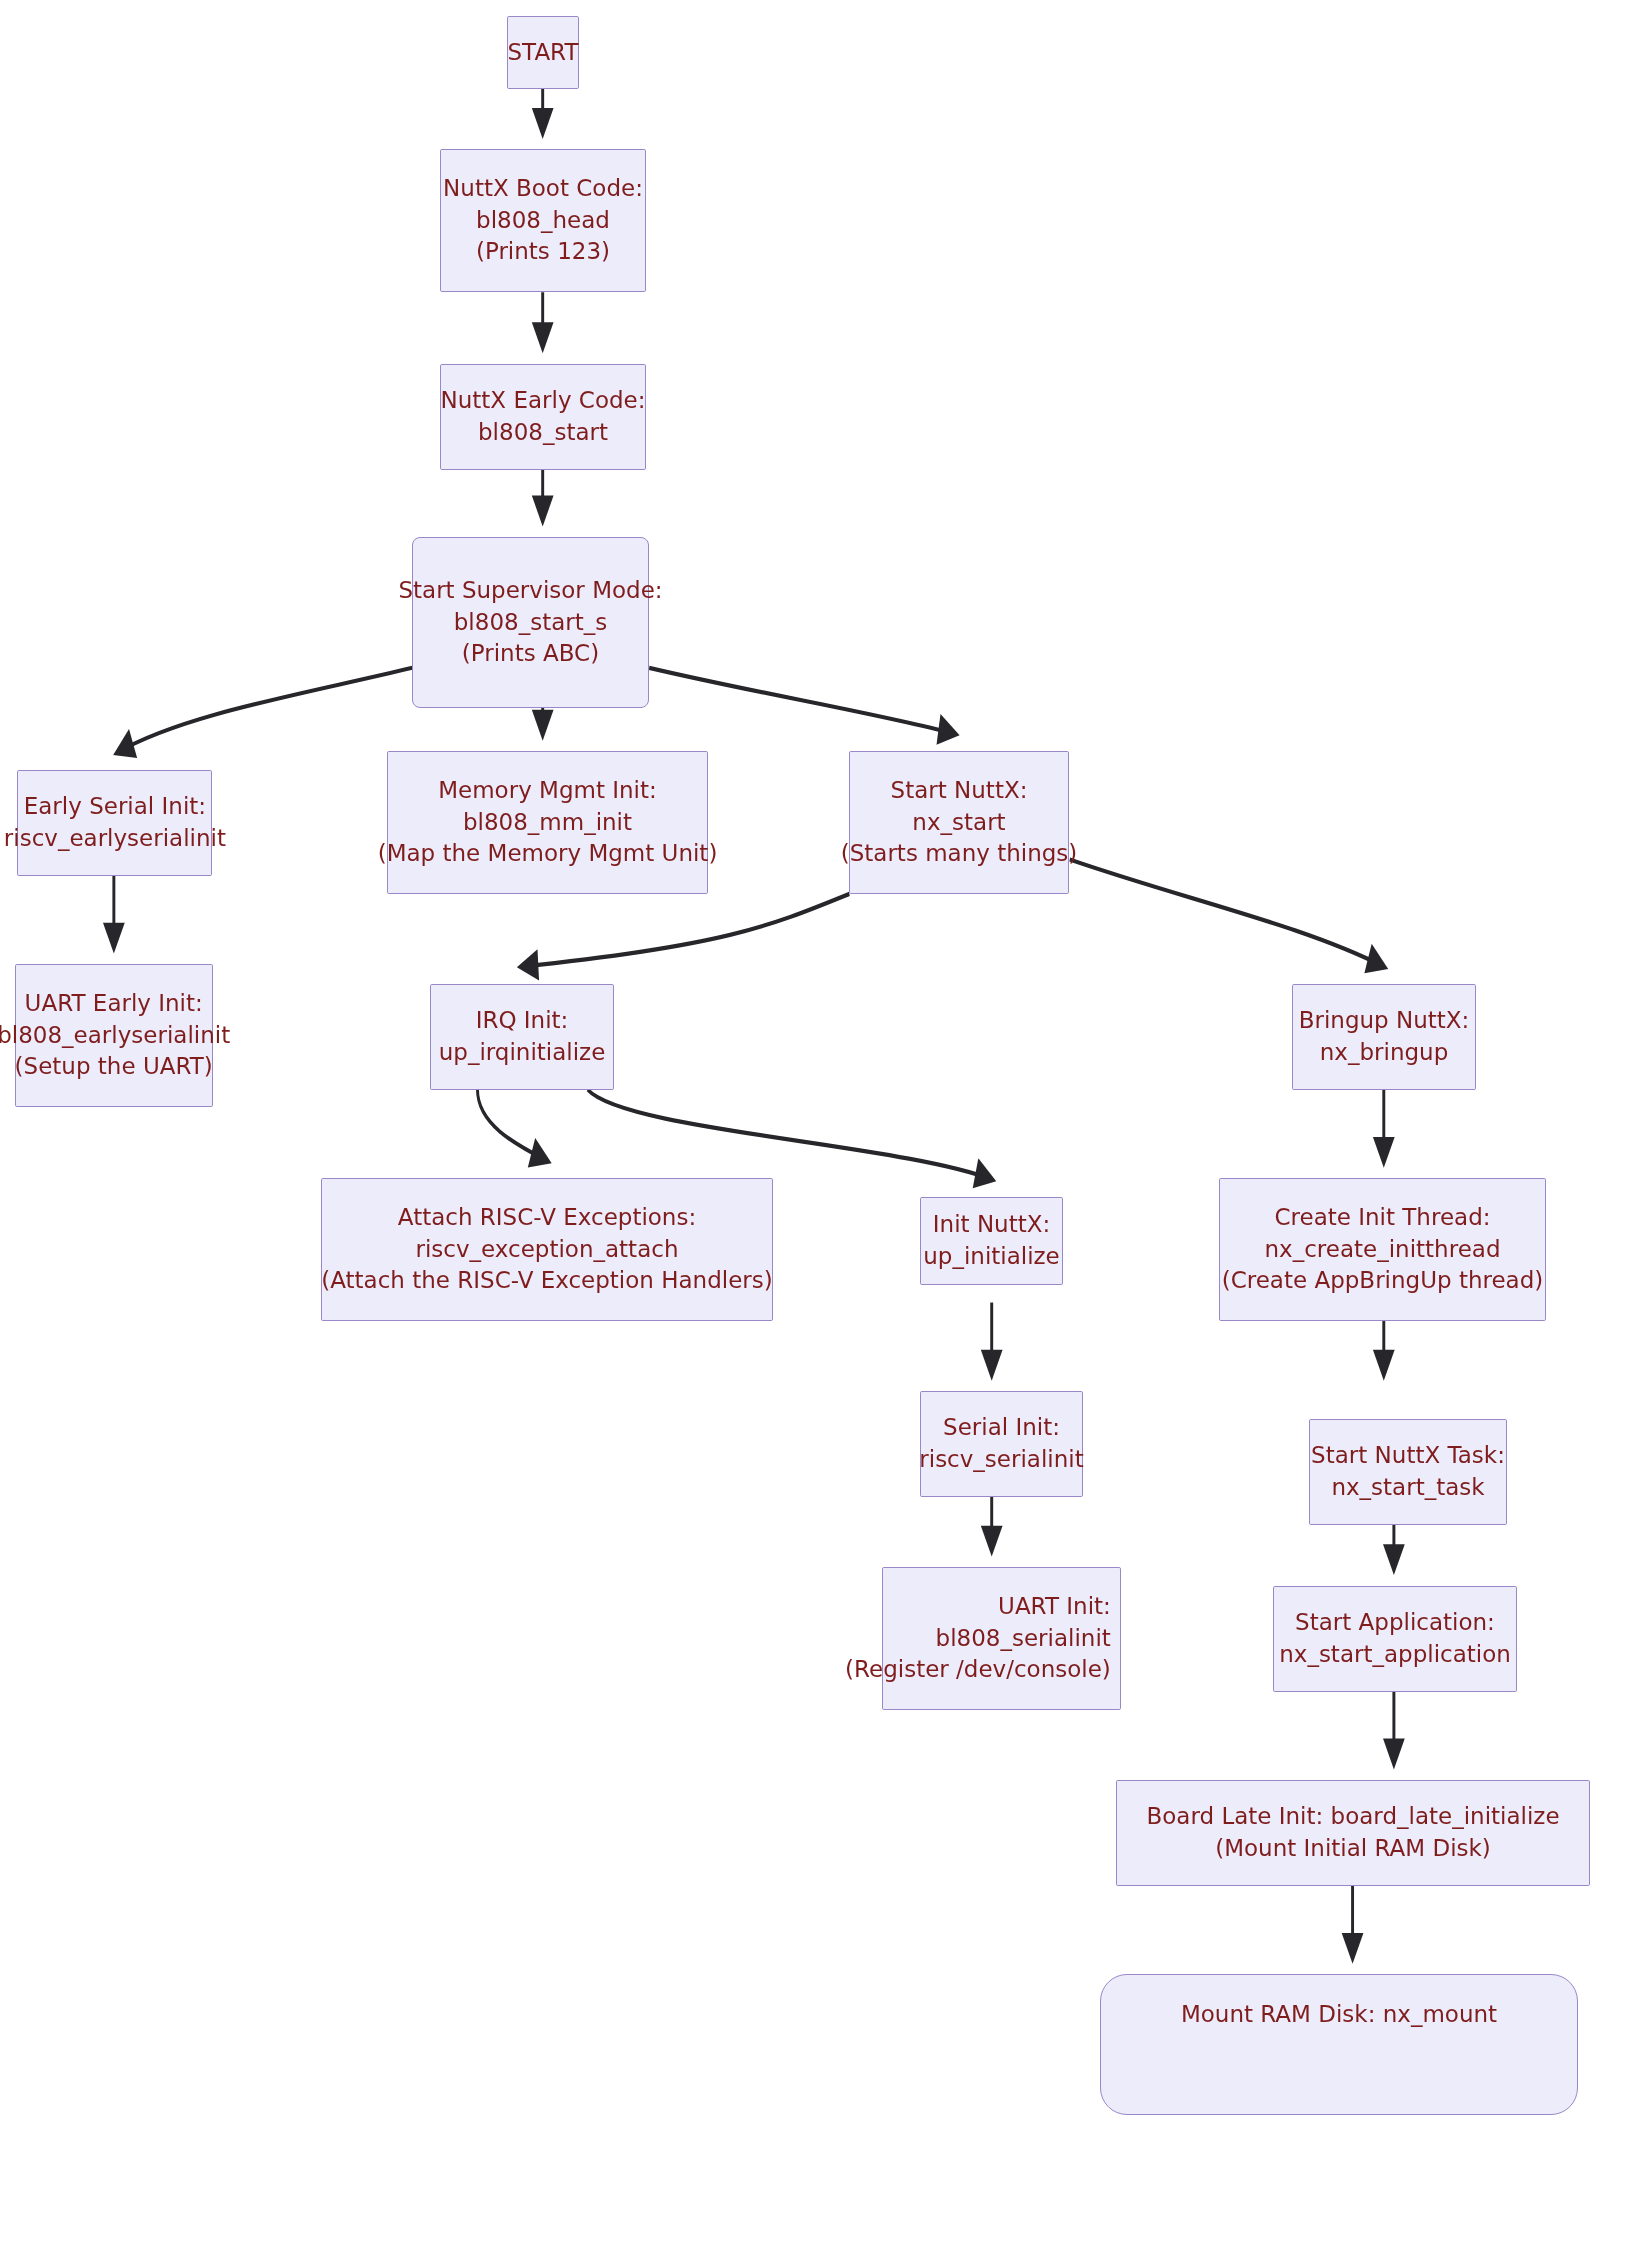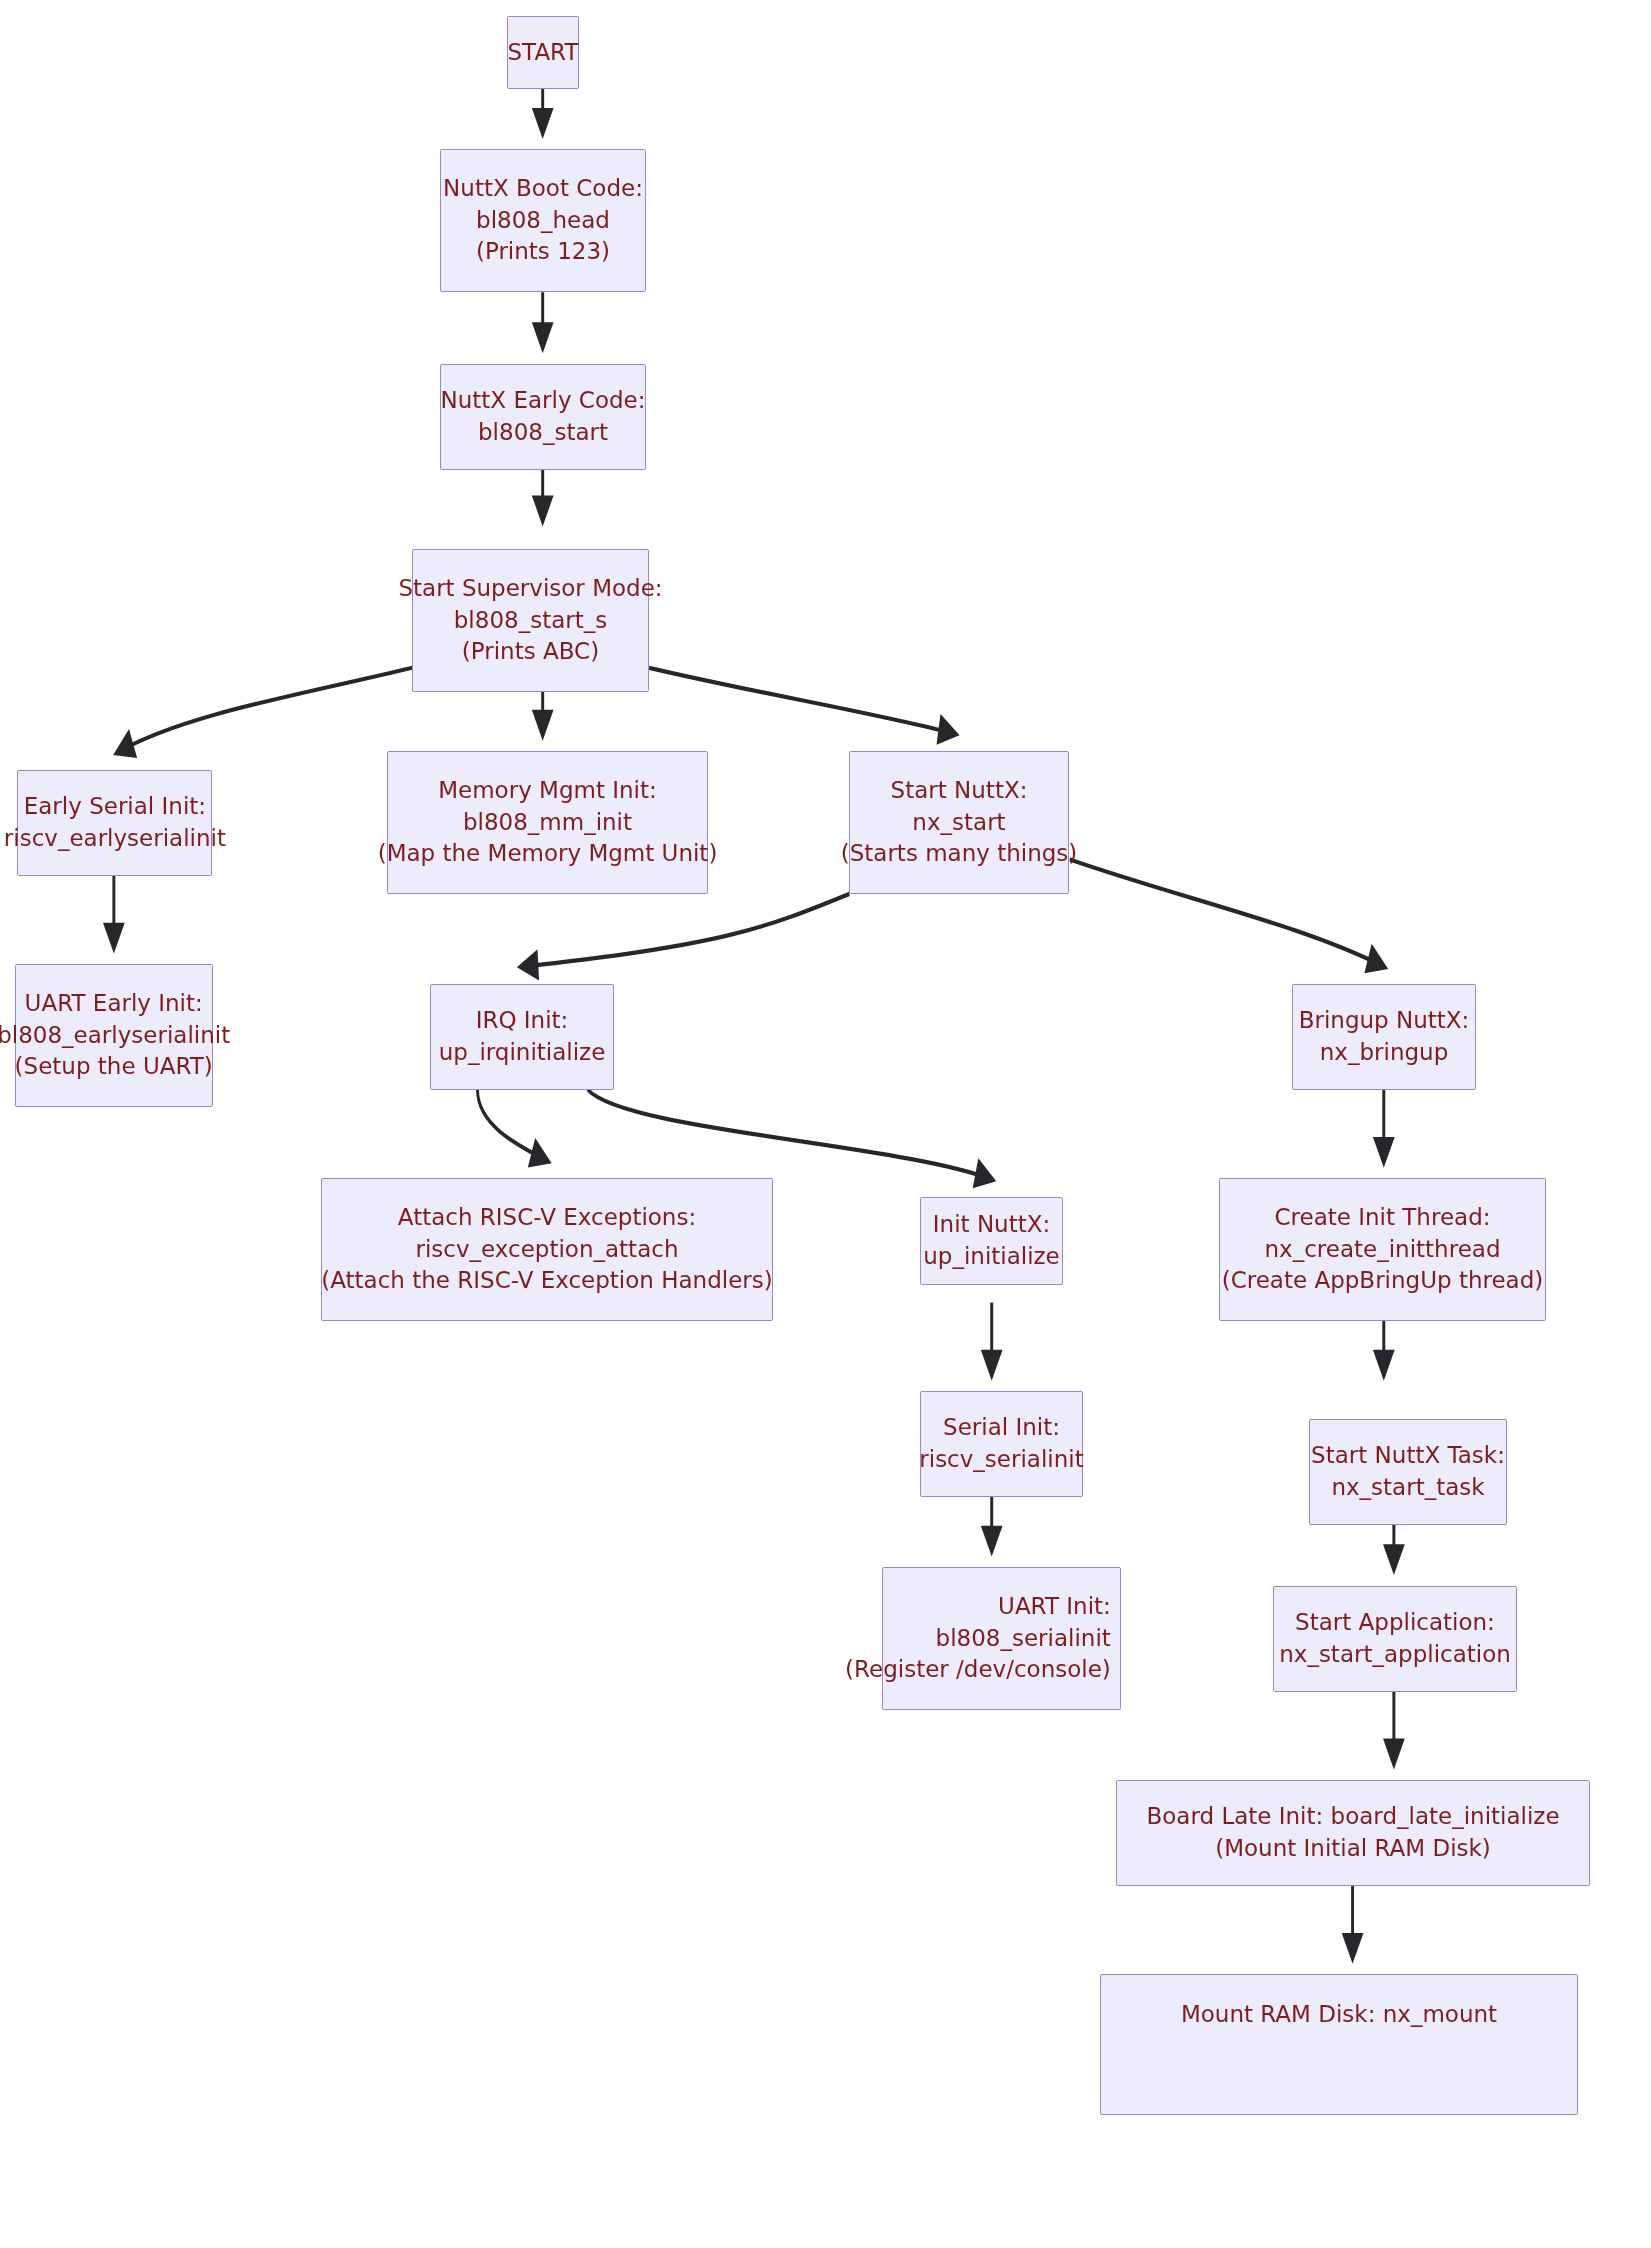--- a/index.html
+++ b/index.html
@@ -92,21 +92,21 @@
       </div>
       <div class="node" style="left: 440px; top: 149px; width: 206px; height: 143px;">
         <span class="node-line">NuttX Boot Code:</span>
         <span class="node-line">bl808_head</span>
         <span class="node-line">(Prints 123)</span>
       </div>
       <div class="node" style="left: 440px; top: 364px; width: 206px; height: 106px;">
         <span class="node-line">NuttX Early Code:</span>
         <span class="node-line">bl808_start</span>
       </div>
-      <div class="node" style="left: 412px; top: 549px; width: 237px; height: 143px;">
+      <div class="node" style="left: 412px; top: 537px; width: 237px; height: 171px; border-radius: 8px;">
         <span class="node-line">Start Supervisor Mode:</span>
         <span class="node-line">bl808_start_s</span>
         <span class="node-line">(Prints ABC)</span>
       </div>
       <div class="node" style="left: 17.4px; top: 770px; width: 195px; height: 106px;">
         <span class="node-line">Early Serial Init:</span>
         <span class="node-line">riscv_earlyserialinit</span>
       </div>
       <div class="node" style="left: 387px; top: 751px; width: 321px; height: 143px;">
         <span class="node-line">Memory Mgmt Init:</span>
@@ -159,19 +159,19 @@
         <span class="node-line">(Register /dev/console)</span>
       </div>
       <div class="node" style="left: 1273px; top: 1586px; width: 244px; height: 106px; text-align: center;">
         <span class="node-line">Start Application:</span>
         <span class="node-line">nx_start_application</span>
       </div>
       <div class="node" style="left: 1116px; top: 1780px; width: 474px; height: 106px;">
         <span class="node-line">Board Late Init: board_late_initialize</span>
         <span class="node-line">(Mount Initial RAM Disk)</span>
       </div>
-      <div class="node top-aligned" style="left: 1100px; top: 1974px; width: 478px; height: 141px;">
+      <div class="node top-aligned" style="left: 1100px; top: 1974px; width: 478px; height: 141px; border-radius: 27px;">
         <span class="node-line">Mount RAM Disk: nx_mount</span>
       </div>
     </div>
 
 </div>
 
 
 </body></html>

